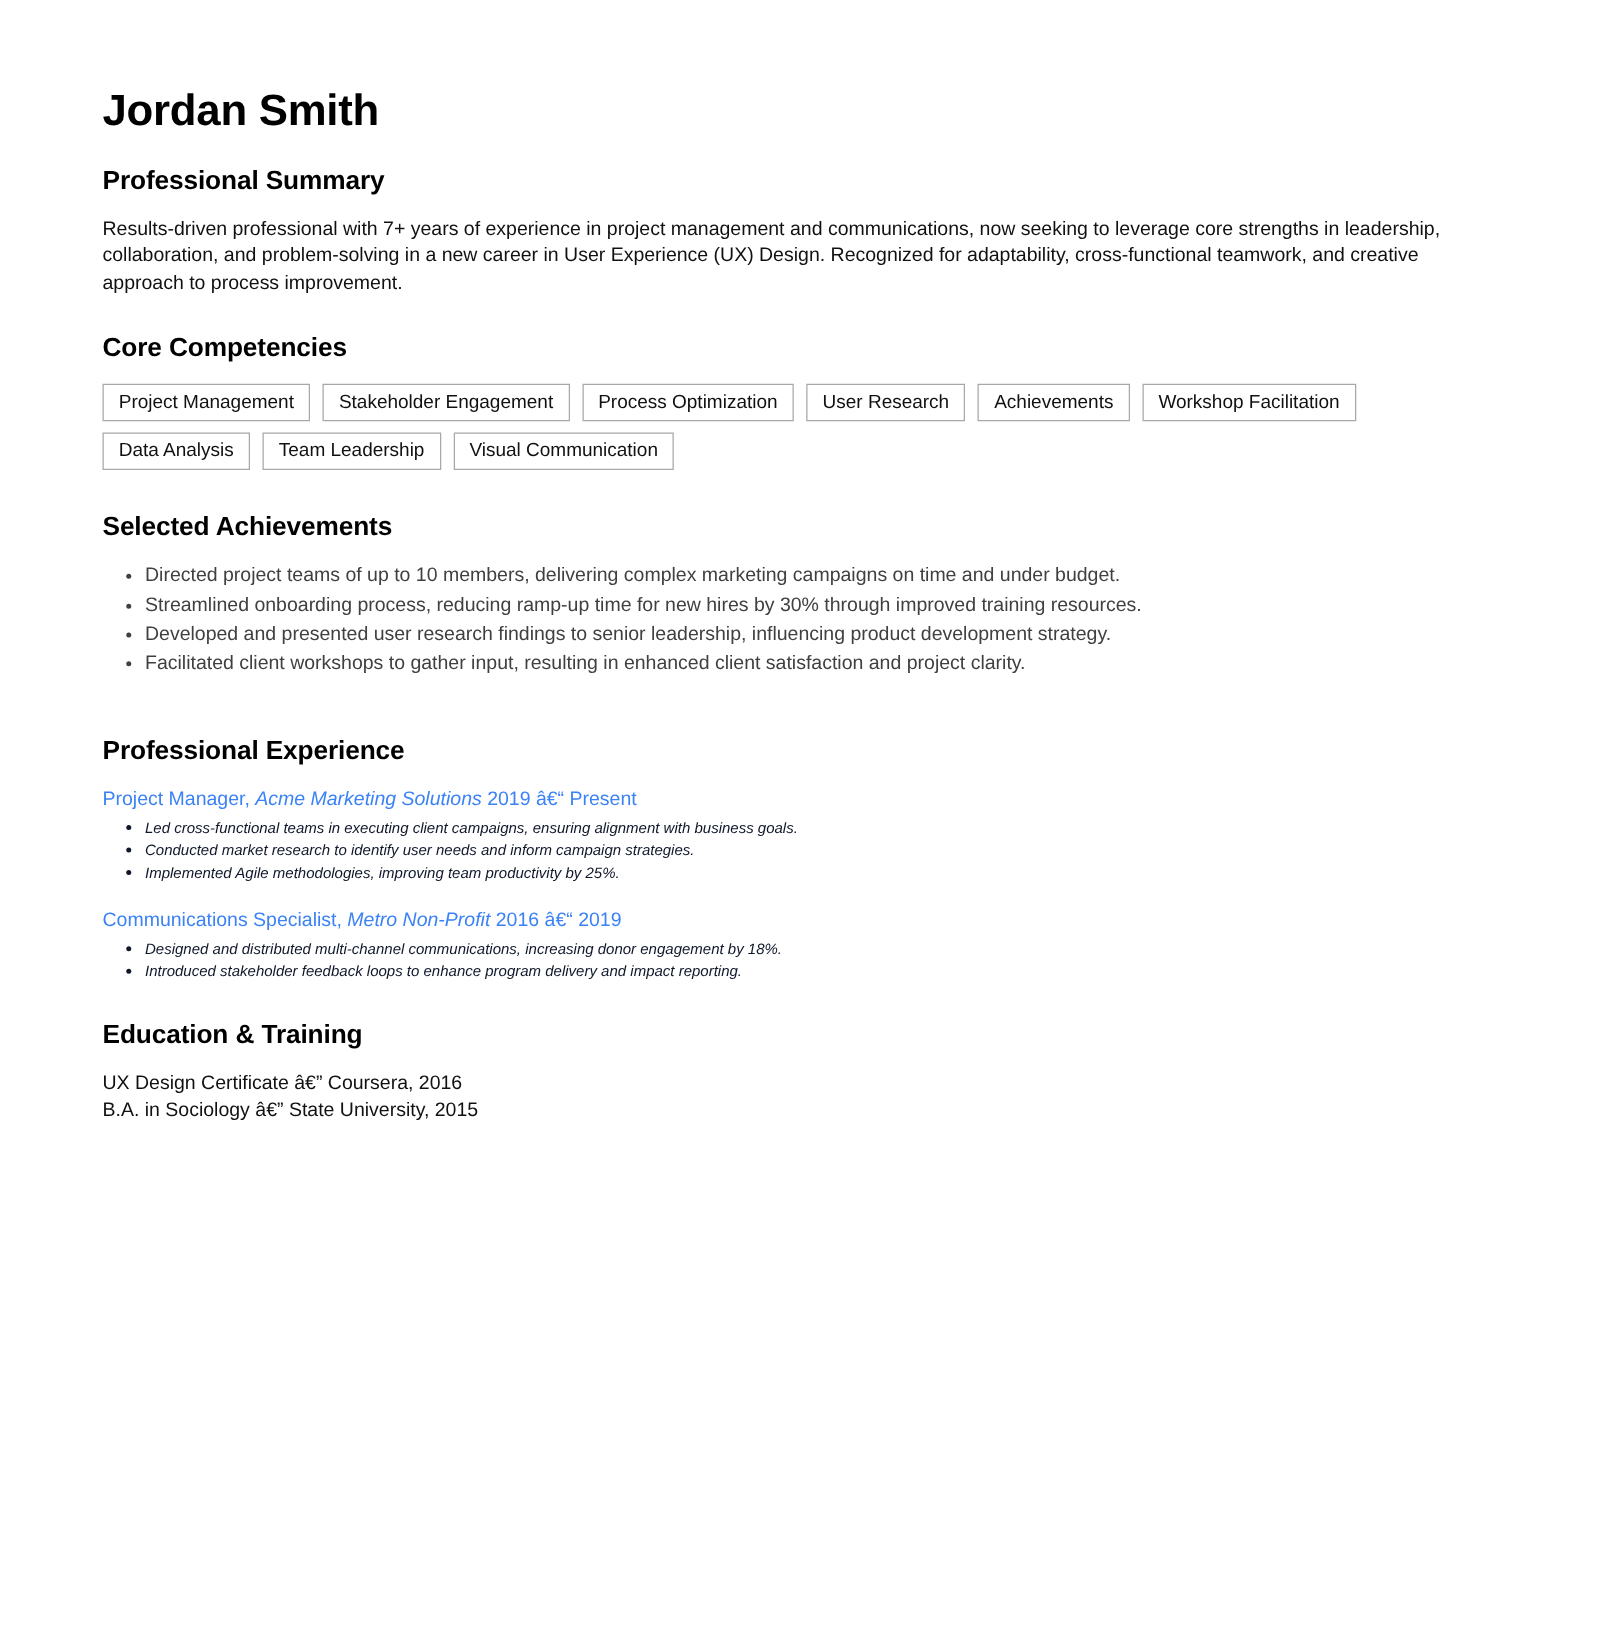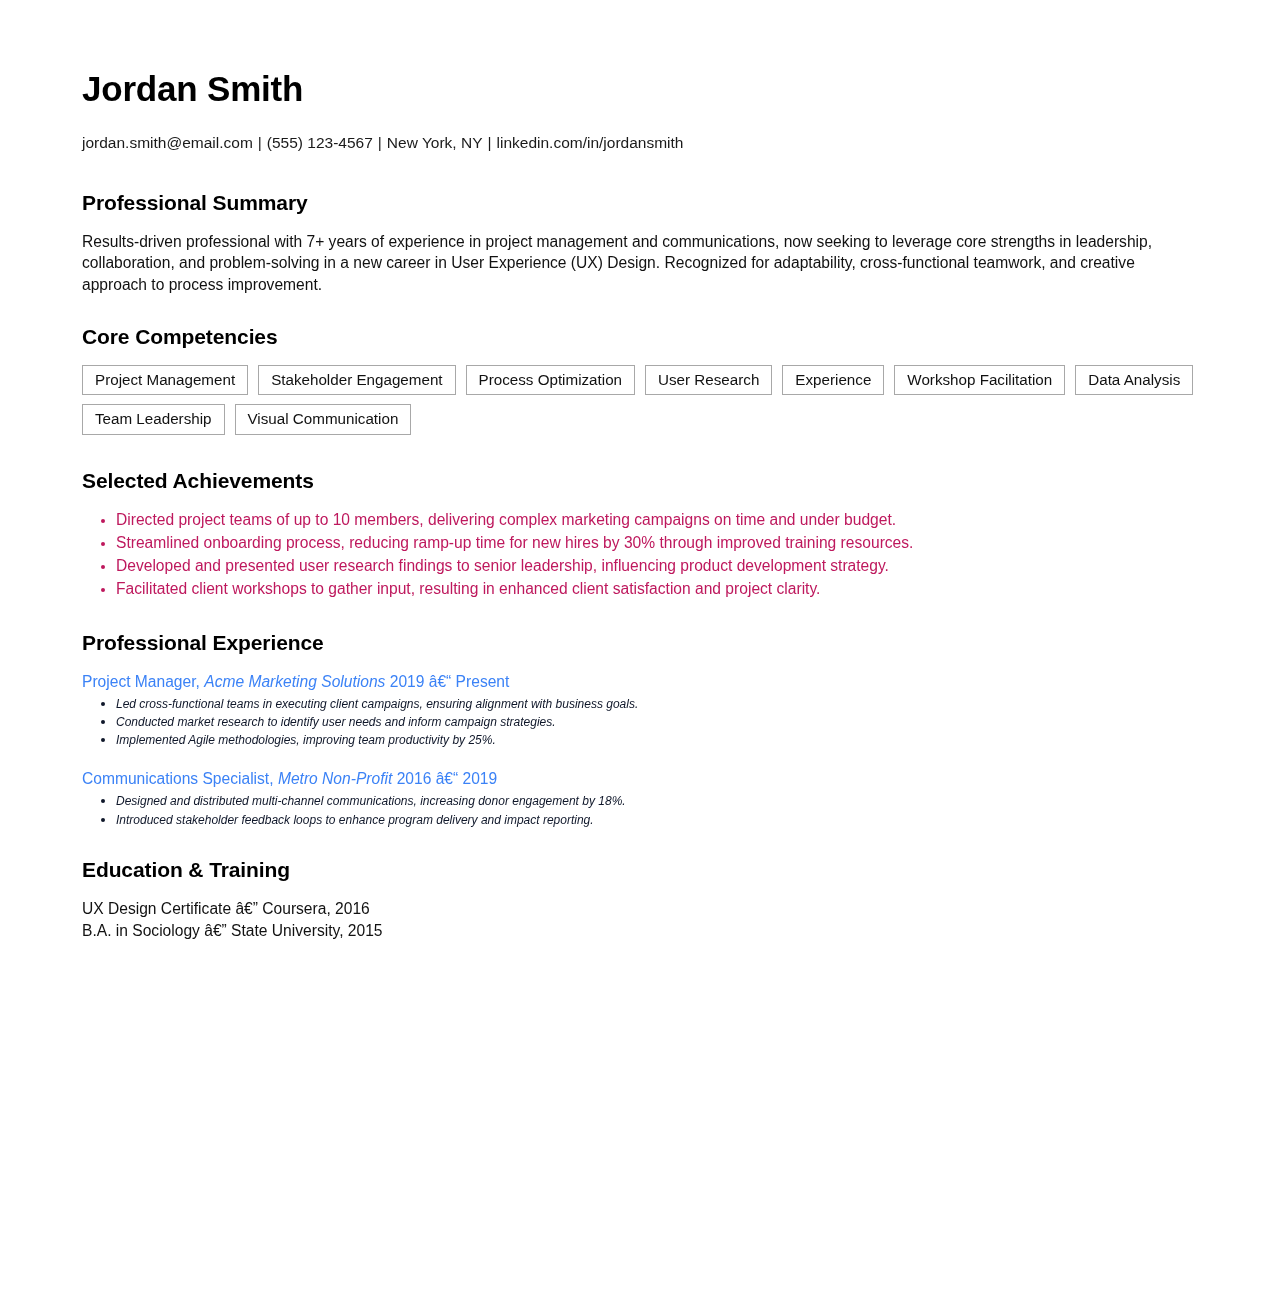--- a/index.html
+++ b/index.html
@@ -49,21 +49,21 @@
     font-weight: bold;
     letter-spacing: -0.1px;
     margin: 0 0 16px 0;
     color: #000;
   }
   .section {
     margin-bottom: 34px;
   }
   .section.summary { margin-bottom: 30px; }
   .section.competencies { margin-bottom: 34px; }
-  .section.achievements { margin-bottom: 32px; }
+  .section.achievements { margin-bottom: 48px; }
   .section.experience { margin-bottom: 30px; }
   .section.education { margin-bottom: 0; }
 
   
   .summary-text {
     font-size: 15.6px;
     line-height: 1.38;
     margin: 0;
     max-width: 1108px;
     color: #111;
@@ -91,21 +91,21 @@
   
   ul.bullets {
     margin: 0;
     padding: 0 0 0 34px;
     list-style-type: disc;
   }
   ul.bullets li {
     font-size: 15.6px;
     line-height: 1.35;
     margin: 0 0 2px 0;
-    color: #be185d;
+    color: #404040;
   }
   ul.bullets li::marker {
     font-size: 13px;
   }
 
   
   .job { margin-bottom: 20px; }
   .job:last-child { margin-bottom: 0; }
   .job-head {
     font-size: 15.6px;
@@ -141,38 +141,35 @@
   .edu-credential { font-weight: normal; }
   .edu-detail { font-weight: normal; }
 </style>
 </head>
 <body>
 
 <div class="page">
 
   <header>
     <h1 class="name">Jordan Smith</h1>
-    <div class="contact-line">
-      <span>jordan.smith@email.com</span><span class="contact-sep">|</span><span>(555) 123-4567</span><span class="contact-sep">|</span><span>New York, NY</span><span class="contact-sep">|</span><span>linkedin.com/in/jordansmith</span>
-    </div>
   </header>
 
   <section class="section summary">
     <h2 class="section-title">Professional Summary</h2>
     <p class="summary-text">Results-driven professional with 7+ years of experience in project management and communications, now seeking to leverage core strengths in leadership, collaboration, and problem-solving in a new career in User Experience (UX) Design. Recognized for adaptability, cross-functional teamwork, and creative approach to process improvement.</p>
   </section>
 
   <section class="section competencies">
     <h2 class="section-title">Core Competencies</h2>
     <div class="chips">
       <span class="chip">Project Management</span>
       <span class="chip">Stakeholder Engagement</span>
       <span class="chip">Process Optimization</span>
       <span class="chip">User Research</span>
-      <span class="chip">Experience</span>
+      <span class="chip">Achievements</span>
       <span class="chip">Workshop Facilitation</span>
       <span class="chip">Data Analysis</span>
       <span class="chip">Team Leadership</span>
       <span class="chip">Visual Communication</span>
     </div>
   </section>
 
   <section class="section achievements">
     <h2 class="section-title">Selected Achievements</h2>
     <ul class="bullets">

